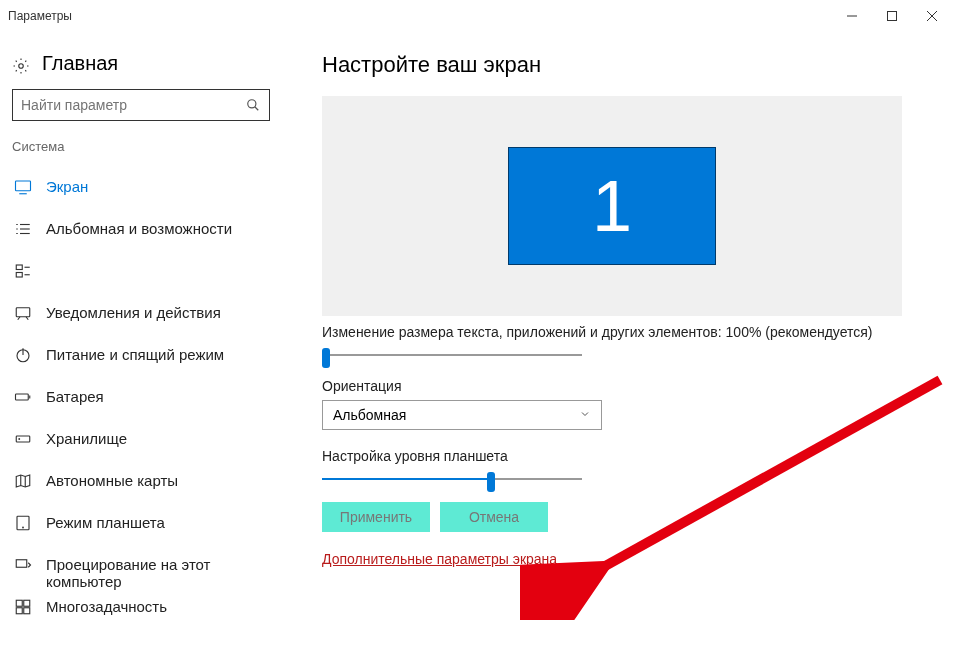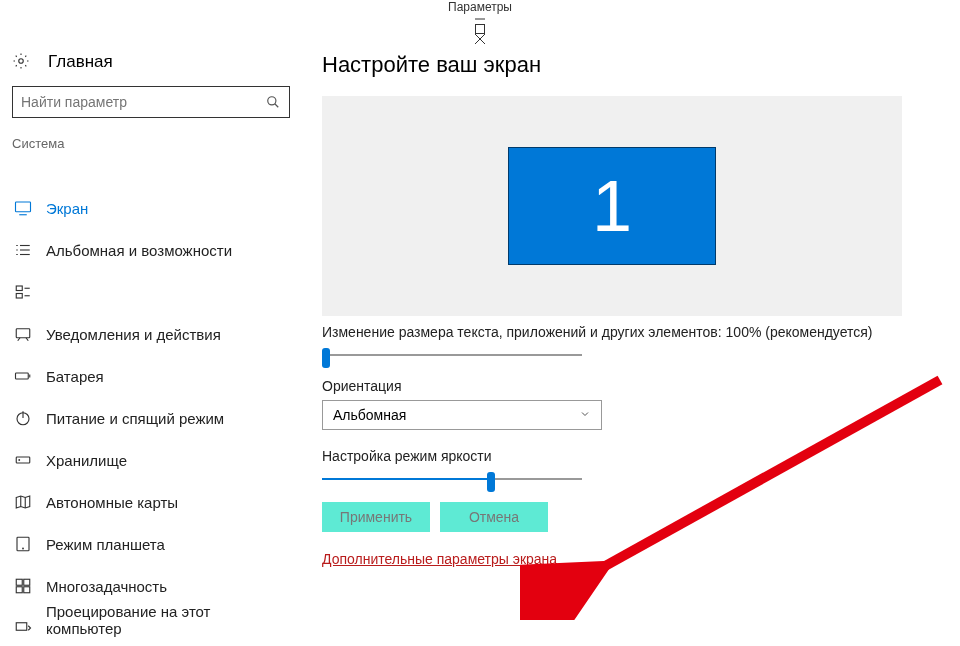--- a/index.html
+++ b/index.html
@@ -1,36 +1,36 @@
 <!DOCTYPE html>
 <html><head>
   <meta charset="utf-8">
   <style>
     * { margin: 0; padding: 0; box-sizing: border-box; font-family: 'Segoe UI', Tahoma, sans-serif; }
     body { width: 960px; height: 646px; background: #fff; overflow: hidden; position: relative; }
 
-    .titlebar { height: 32px; display: flex; align-items: center; padding: 0 8px; font-size: 12px; color: #333; flex-direction: column; }
+    .titlebar { height: 32px; display: flex; align-items: center; padding: 0 8px; font-size: 12px; color: #333; }
     .titlebar .spacer { flex: 1; }
     .winbtn { width: 40px; height: 32px; display: flex; align-items: center; justify-content: center; cursor: default; }
     .winbtn svg { width: 10px; height: 10px; }
 
     .content { display: flex; height: calc(100% - 32px); }
 
     .sidebar { width: 290px; padding: 12px 0 0 12px; }
-    .home-link { display: flex; align-items: flex-start; gap: 18px; padding: 8px 0 14px 0; font-size: 17px; }
+    .home-link { display: flex; align-items: flex-end; gap: 12px; padding: 8px 0 14px 0; font-size: 20px; }
     .home-link .icon { width: 18px; height: 18px; display: flex; align-items: center; justify-content: center; }
 
-    .search-wrap { width: 278px; height: 32px; border: 1px solid #333; display: flex; align-items: center; padding: 0 8px; margin-bottom: 18px; }
+    .search-wrap { width: 258px; height: 32px; border: 1px solid #333; display: flex; align-items: center; padding: 0 8px; margin-bottom: 18px; }
     .search-wrap input { flex: 1; border: none; outline: none; font-size: 14px; color: #666; }
     .search-wrap .icon { width: 16px; height: 16px; display: flex; align-items: center; justify-content: center; color: #555; }
 
     .category { font-size: 13px; color: #666; margin-bottom: 24px; }
 
     .nav { list-style: none; }
-    .nav li { display: flex; align-items: flex-end; gap: 14px; height: 42px; font-size: 15px; color: #222; cursor: default; padding-left: 2px; }
+    .nav li { display: flex; align-items: flex-start; gap: 14px; height: 42px; font-size: 15px; color: #222; cursor: default; padding-left: 2px; }
     .nav li.active { color: #0078d7; }
     .nav li.active .icon { color: #0078d7; }
     .nav .icon { width: 18px; height: 18px; display: flex; align-items: center; justify-content: center; color: #333; }
 
     .main { flex: 1; padding: 20px 30px 8px 32px; }
     .page-title { font-size: 22px; font-weight: 400; margin-bottom: 18px; }
 
     .monitor-preview { width: 580px; height: 220px; background: #f0f0f0; display: flex; align-items: center; justify-content: center; margin-bottom: 8px; }
     .monitor { width: 208px; height: 118px; background: #0078d7; border: 1px solid #003a6b; display: flex; align-items: center; justify-content: center; }
     .monitor-num { color: #fff; font-size: 72px; font-weight: 300; }
@@ -142,34 +142,34 @@
             <svg width="18" height="18" viewBox="0 0 24 24" fill="none" stroke="currentColor" stroke-width="1.5">
               <rect x="3" y="5" width="18" height="12" rx="1"></rect>
               <path d="M8 17l-3 4M16 17l3 4"></path>
             </svg>
           </span>
         <span>Уведомления и действия</span>
       </li>
       <li>
         <span class="icon">
             <svg width="18" height="18" viewBox="0 0 24 24" fill="none" stroke="currentColor" stroke-width="1.5">
+              <circle cx="12" cy="13" r="8"></circle>
+              <line x1="12" y1="3" x2="12" y2="12"></line>
+            </svg>
+          </span>
+        <span>Питание и спящий режим</span>
+      </li>
+      <li>
+        <span class="icon">
+            <svg width="18" height="18" viewBox="0 0 24 24" fill="none" stroke="currentColor" stroke-width="1.5">
               <rect x="2" y="8" width="17" height="8" rx="1"></rect>
               <line x1="21" y1="10" x2="21" y2="14"></line>
             </svg>
           </span>
         <span>Батарея</span>
-      </li>
-      <li>
-        <span class="icon">
-            <svg width="18" height="18" viewBox="0 0 24 24" fill="none" stroke="currentColor" stroke-width="1.5">
-              <circle cx="12" cy="13" r="8"></circle>
-              <line x1="12" y1="3" x2="12" y2="12"></line>
-            </svg>
-          </span>
-        <span>Питание и спящий режим</span>
       </li>
       <li>
         <span class="icon">
             <svg width="18" height="18" viewBox="0 0 24 24" fill="none" stroke="currentColor" stroke-width="1.5">
               <rect x="3" y="8" width="18" height="8" rx="1"></rect>
               <circle cx="7" cy="12" r="0.5" fill="currentColor"></circle>
             </svg>
           </span>
         <span>Хранилище</span>
       </li>
@@ -184,40 +184,40 @@
         <span>Автономные карты</span>
       </li>
       <li>
         <span class="icon">
             <svg width="18" height="18" viewBox="0 0 24 24" fill="none" stroke="currentColor" stroke-width="1.5">
               <rect x="4" y="3" width="16" height="18" rx="1"></rect>
               <circle cx="12" cy="18" r="0.5" fill="currentColor"></circle>
             </svg>
           </span>
         <span>Режим планшета</span>
+      </li>
+      <li>
+        <span class="icon">
+            <svg width="18" height="18" viewBox="0 0 24 24" fill="none" stroke="currentColor" stroke-width="1.5">
+              <rect x="3" y="5" width="14" height="10"></rect>
+              <path d="M19 9l3 3-3 3"></path>
+            </svg>
+          </span>
+        <span>Проецирование на этот компьютер</span>
       </li>
       <li>
         <span class="icon">
             <svg width="18" height="18" viewBox="0 0 24 24" fill="none" stroke="currentColor" stroke-width="1.5">
               <rect x="3" y="3" width="8" height="8"></rect>
               <rect x="13" y="3" width="8" height="8"></rect>
               <rect x="3" y="13" width="8" height="8"></rect>
               <rect x="13" y="13" width="8" height="8"></rect>
             </svg>
           </span>
         <span>Многозадачность</span>
-      </li>
-      <li>
-        <span class="icon">
-            <svg width="18" height="18" viewBox="0 0 24 24" fill="none" stroke="currentColor" stroke-width="1.5">
-              <rect x="3" y="5" width="14" height="10"></rect>
-              <path d="M19 9l3 3-3 3"></path>
-            </svg>
-          </span>
-        <span>Проецирование на этот компьютер</span>
       </li>
     </ul>
   </div>
 
   <div class="main">
     <h1 class="page-title">Настройте ваш экран</h1>
 
     <div class="monitor-preview">
       <div class="monitor">
         <span class="monitor-num">1</span>
@@ -235,21 +235,21 @@
     <div class="setting-label">Ориентация</div>
     <div class="select-wrap">
       <span>Альбомная</span>
       <span class="chev">
         <svg width="12" height="12" viewBox="0 0 24 24" fill="none" stroke="currentColor" stroke-width="2">
             <polyline points="6 9 12 15 18 9"></polyline>
           </svg>
       </span>
     </div>
 
-    <div class="setting-label">Настройка режим яркости</div>
+    <div class="setting-label">Настройка уровня планшета</div>
     <div class="slider-track">
       <div class="slider-rail"></div>
       <div class="slider-fill" id="bri-fill" style="width: 169px;"></div>
       <div class="slider-thumb" id="bri-thumb" style="left: 165px;"></div>
     </div>
 
     <div class="btn-row">
       <button class="btn">Применить</button>
       <button class="btn">Отмена</button>
     </div>

